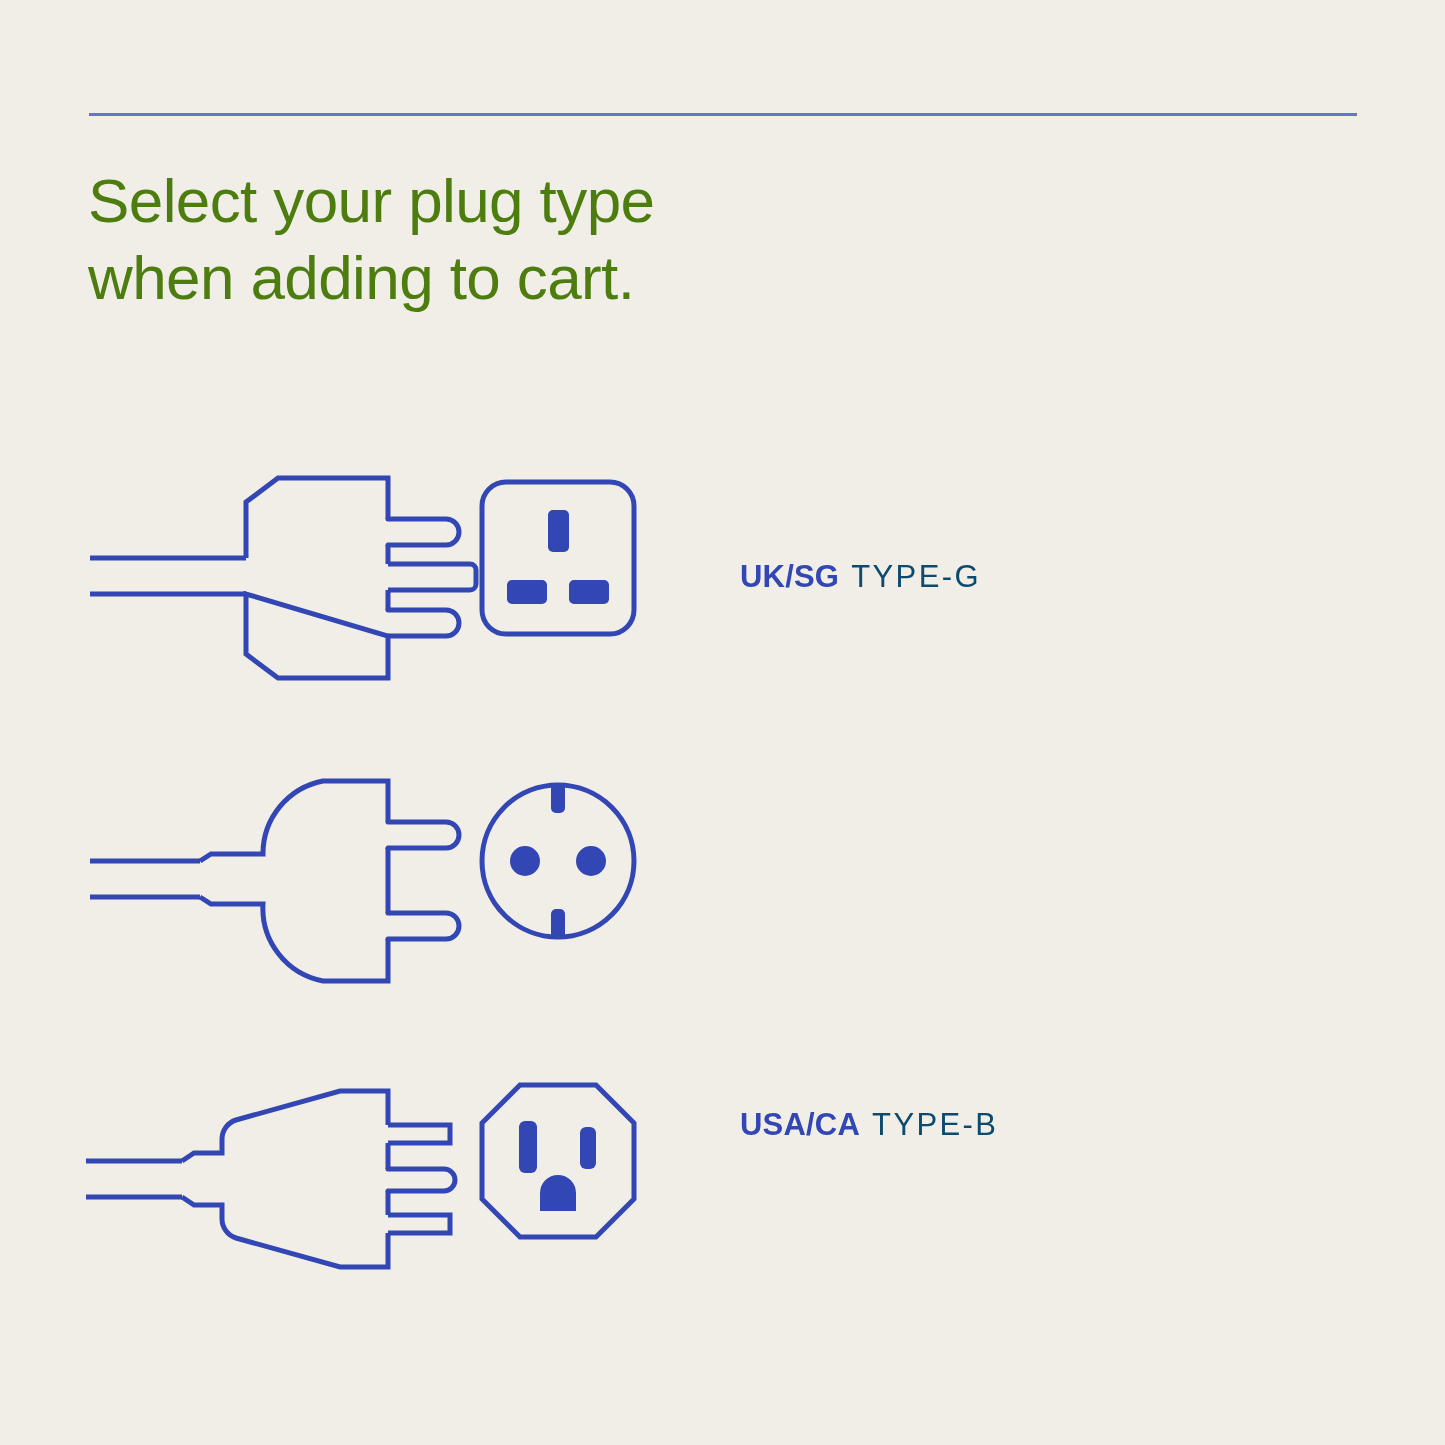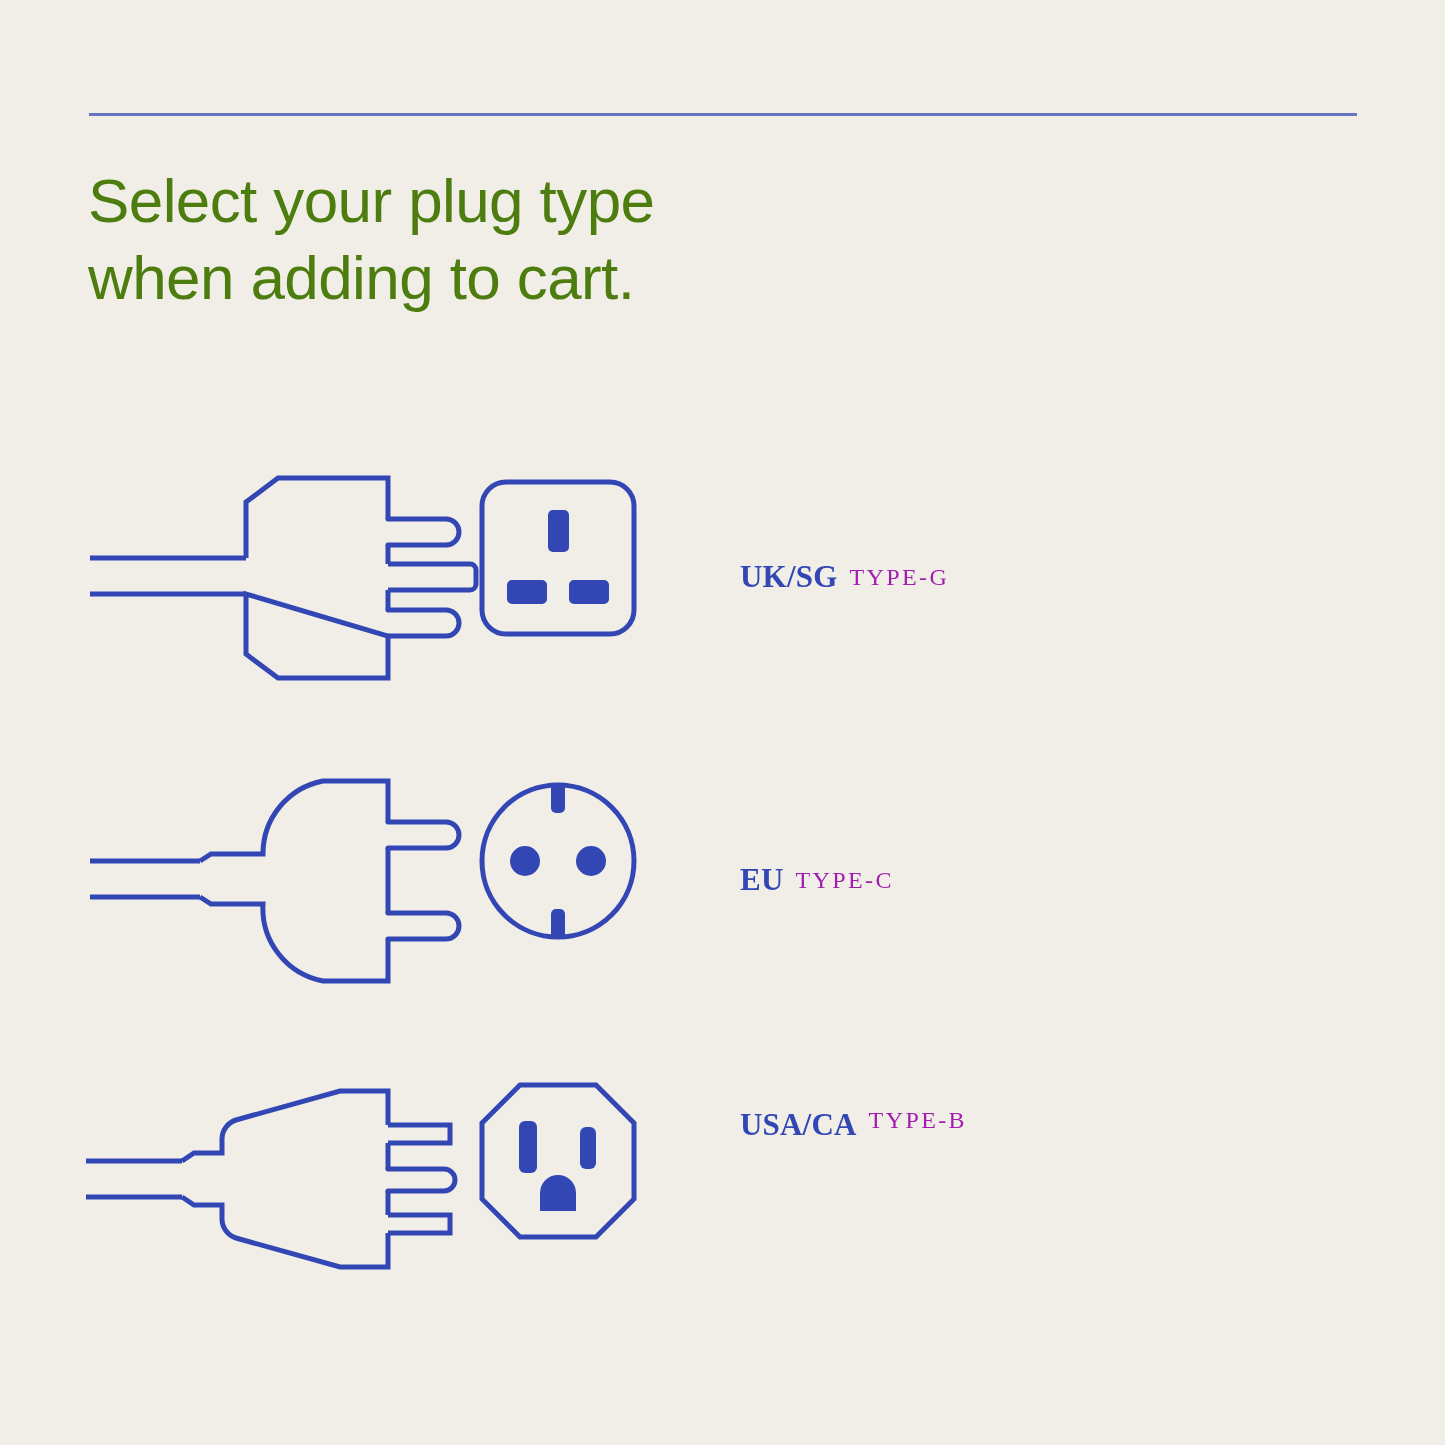--- a/index.html
+++ b/index.html
@@ -79,36 +79,35 @@
     height: 230px;
   }
   .row-label {
     position: absolute;
     left: 740px;
     top: 0;
     height: 230px;
     display: flex;
     align-items: center;
     white-space: nowrap;
-    font-family: Liberation Serif, serif;
   }
   .row-usa .row-label {
     align-items: flex-start;
     padding-top: 42px;
   }
 
   .label-region {
     color: #3246B4;
     font-size: 31px;
     font-weight: 700;
     letter-spacing: 0.2px;
   }
   .label-type {
-    color: #a21caf;
-    font-size: 24px;
+    color: #0c4a6e;
+    font-size: 31px;
     font-weight: 400;
     letter-spacing: 2.4px;
     margin-left: 12px;
   }
 
   svg { display: block; overflow: visible; }
   .stroke {
     fill: none;
     stroke: #3246B4;
     stroke-width: 5;
@@ -201,24 +200,20 @@
           <circle class="stroke" cx="90" cy="96" r="76" stroke-width="6"></circle>
 
           <rect class="fill" x="83" y="18" width="14" height="30" rx="5" ry="5"></rect>
           <rect class="fill" x="83" y="144" width="14" height="30" rx="5" ry="5"></rect>
 
           <circle class="fill" cx="57" cy="96" r="15"></circle>
           <circle class="fill" cx="123" cy="96" r="15"></circle>
         </svg>
       </div>
 
-      <div class="row-label">
-        <span class="label-region">EU</span>
-        <span class="label-type">TYPE-C</span>
-      </div>
     </div>
 
     <div class="row row-usa">
 
       <div class="plug-art">
         <svg width="330" height="230" viewBox="0 0 330 230">
 
           <path class="stroke" d="M8 96 L104 96"></path>
           <path class="stroke" d="M8 132 L104 132"></path>
 

